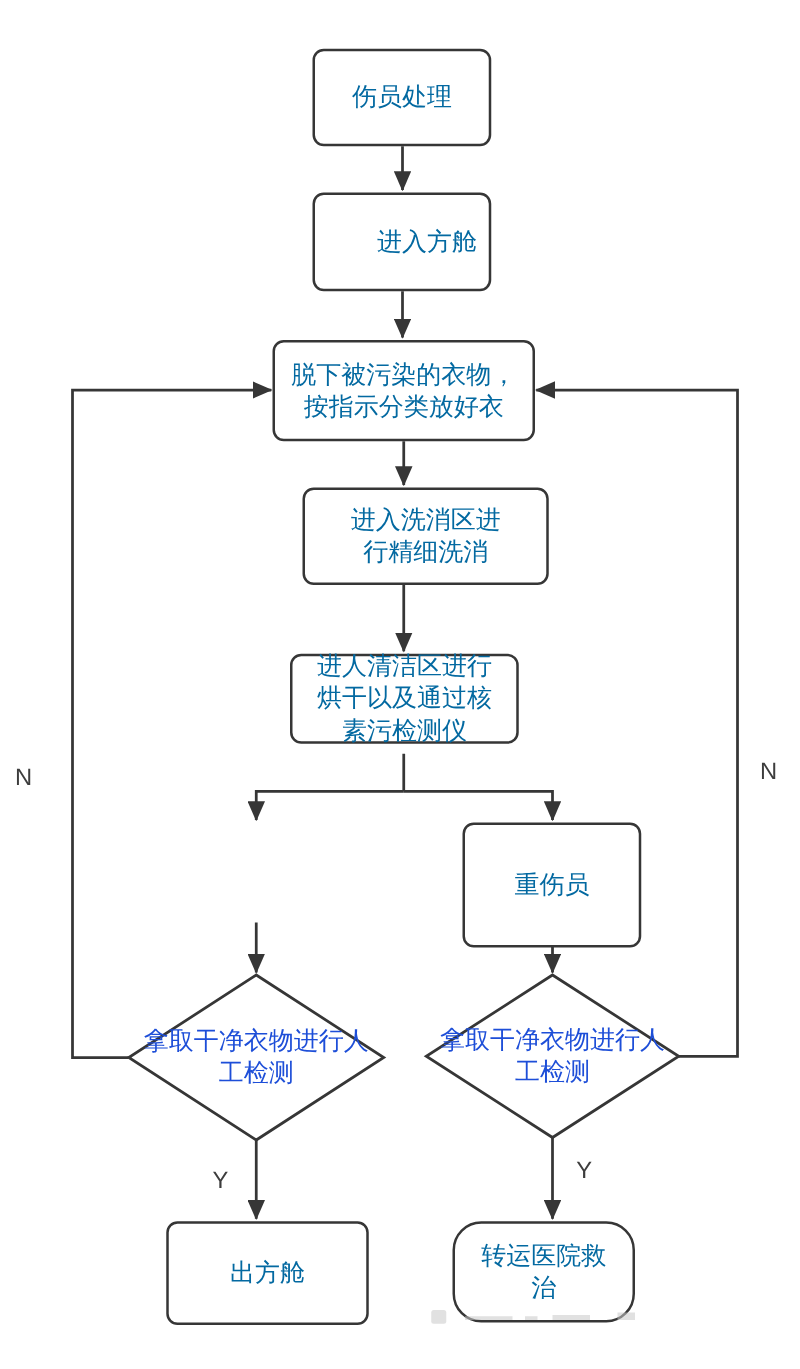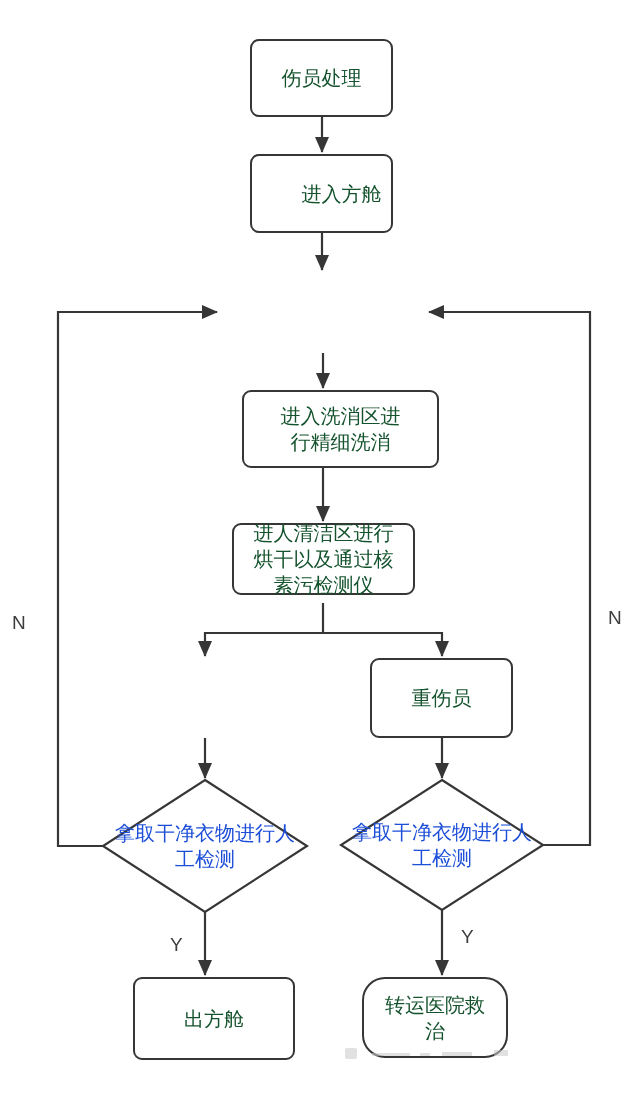--- a/index.html
+++ b/index.html
@@ -29,21 +29,21 @@
   .node {
     position: absolute;
     box-sizing: border-box;
     background: #ffffff;
     border: 2.2px solid #363636;
     border-radius: 9px;
     display: flex;
     align-items: center;
     justify-content: center;
     text-align: center;
-    color: #14532d;
+    color: #0369a1;
     font-size: 20px;
     line-height: 1.3;
   }
   .node span, .dtext span { white-space: pre-line; }
   .dtext {
     position: absolute;
     display: flex;
     align-items: center;
     justify-content: center;
     text-align: center;
@@ -93,34 +93,38 @@
   </svg>
 
   <div class="node" style="left:250px; top:39px; width:143px; height:78px;">
     <span>伤员处理</span>
   </div>
 
   <div class="node" style="left:250px; top:154px; width:143px; height:79px;padding-left:40px;">
     <span>进入方舱</span>
   </div>
 
+  <div class="node" style="left:218px; top:272px; width:210px; height:81px;">
+    <span>脱下被污染的衣物，
+按指示分类放好衣</span>
+  </div>
 
   <div class="node" style="left:242px; top:390px; width:197px; height:78px;">
     <span>进入洗消区进
 行精细洗消</span>
   </div>
 
   <div class="node" style="left:232px; top:523px; width:183px; height:72px;">
     <span>进人清洁区进行
 烘干以及通过核
 素污检测仪</span>
   </div>
 
 
-  <div class="node" style="left:370px; top:658px; width:143px; height:80px;">
+  <div class="node" style="left:370px; top:658px; width:143px; height:100px;">
     <span>重伤员</span>
   </div>
 
   <div class="dtext" style="left:115px; top:810px; width:180px; height:72px;">
     <span>拿取干净衣物进行人
 工检测</span>
   </div>
 
   <div class="dtext" style="left:352px; top:809px; width:180px; height:72px;">
     <span>拿取干净衣物进行人

